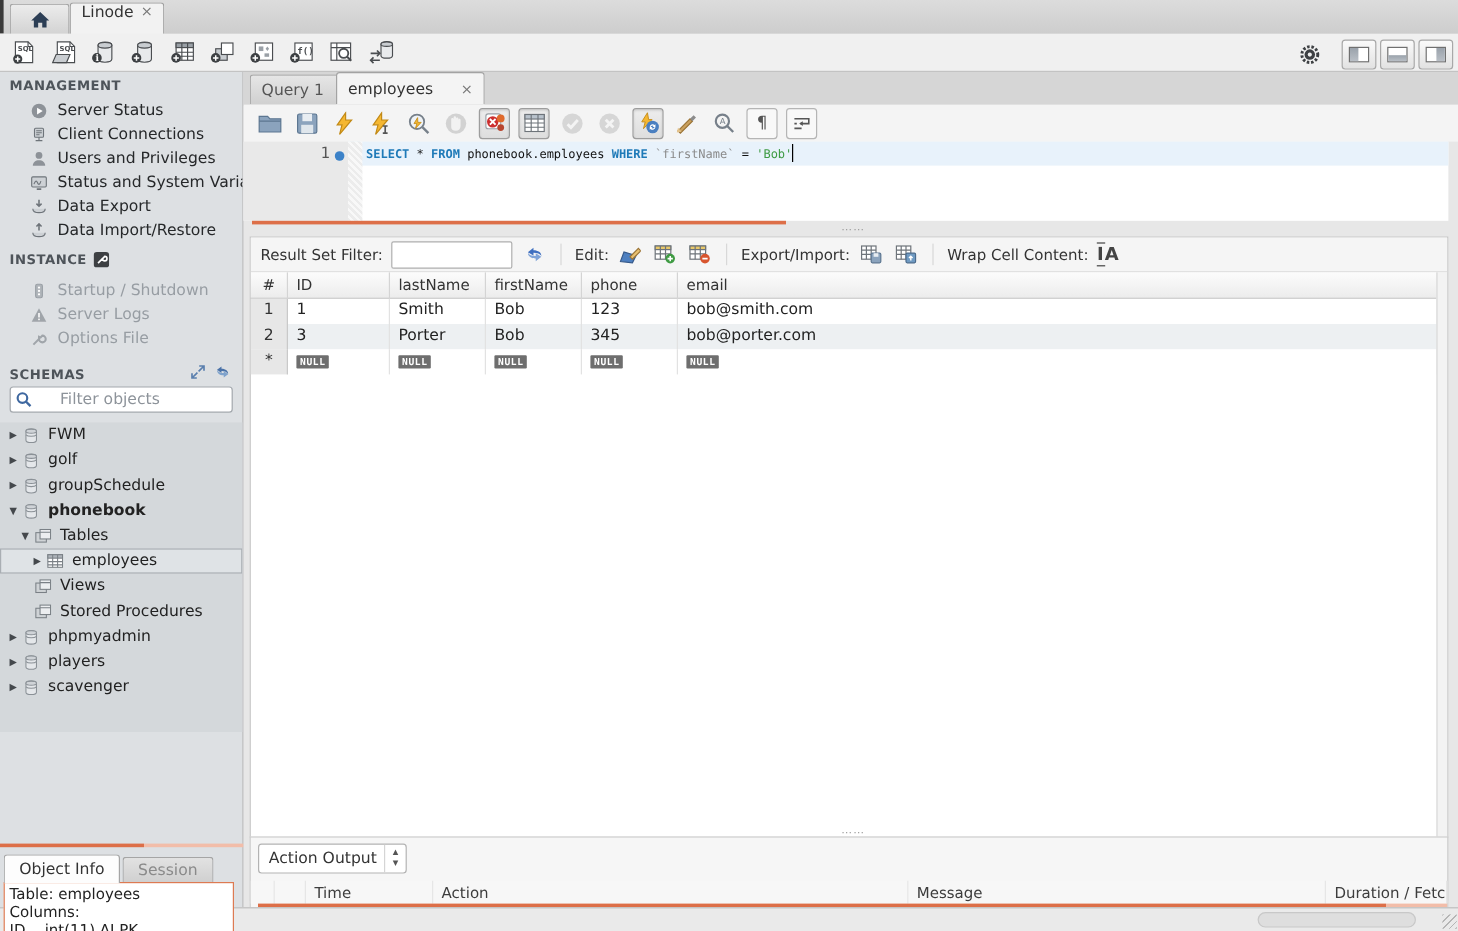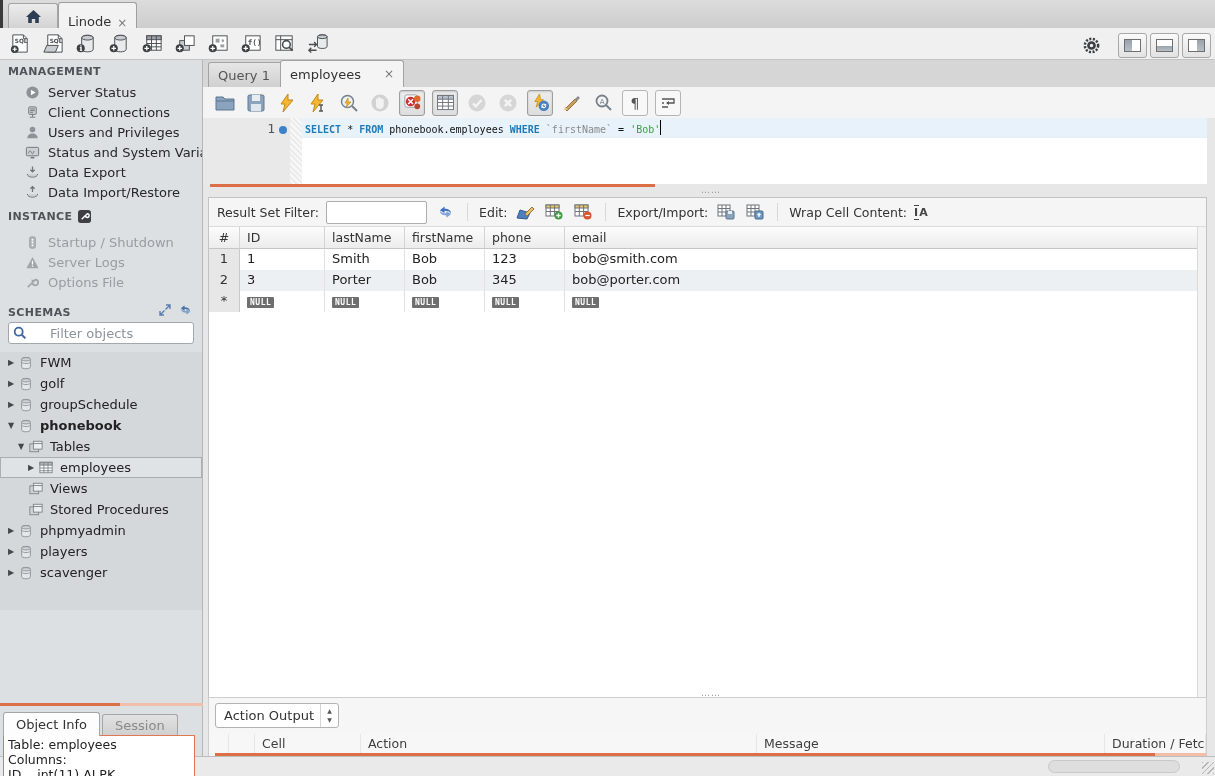--- a/index.html
+++ b/index.html
@@ -2,21 +2,21 @@
 <html><head>
 <meta charset="utf-8">
 <style>
   html,body{margin:0;padding:0;}
   body{width:1215px;height:776px;overflow:hidden;font-family:"DejaVu Sans","Liberation Sans",sans-serif;background:#ececec;position:relative;font-size:13px;color:#2b2b2b;}
   .abs{position:absolute;}
   
   #tabbar{top:0;left:0;width:1215px;height:28px;background:linear-gradient(#dcdcdc,#cdcdcd);border-bottom:1px solid #aeaeae;}
   #tabbar .darkedge{position:absolute;left:0;top:0;width:3px;height:28px;background:#3a3a3a;}
   .hometab{position:absolute;left:8px;top:3px;width:48px;height:25px;background:linear-gradient(#ececec,#d2d2d2);border:1px solid #a5a5a5;border-bottom:none;border-radius:3px 3px 0 0;display:flex;align-items:center;justify-content:center;}
-  .wintab{position:absolute;left:58px;top:2px;height:26px;background:#f2f2f2;border:1px solid #9f9f9f;border-bottom:none;border-radius:3px 3px 0 0;display:flex;align-items:flex-end;padding:0 9px;gap:6px;color:#333;}
+  .wintab{position:absolute;left:58px;top:2px;height:26px;background:#f2f2f2;border:1px solid #9f9f9f;border-bottom:none;border-radius:3px 3px 0 0;display:flex;align-items:flex-start;padding:0 9px;gap:6px;color:#333;}
   .closex{color:#777;font-size:12px;line-height:1;}
   
   #maintoolbar{top:28px;left:0;width:1215px;height:32px;background:#f0f0f0;border-bottom:1px solid #c3c3c3;display:flex;align-items:center;padding-left:6px;box-sizing:border-box;}
   .tbi{width:28px;height:26px;display:flex;align-items:center;justify-content:center;margin-right:5px;}
   #tb-right{position:absolute;right:4px;top:32px;display:flex;align-items:center;gap:3px;}
   .paneltoggle{width:27px;height:23px;border:1px solid #a8a8a8;border-radius:3px;background:linear-gradient(#fafafa,#e2e2e2);display:flex;align-items:center;justify-content:center;}
   .pticon{width:15px;height:11px;border:1px solid #6f6f6f;background:#fff;position:relative;}
   .pticon span{position:absolute;background:linear-gradient(#9aa2ab,#b9bfc6);}
   .pt-left span{left:0;top:0;bottom:0;width:7px;}
   .pt-bottom span{left:0;right:0;bottom:0;height:5px;}
@@ -73,21 +73,21 @@
   #ed-orange{position:absolute;top:124px;left:7px;width:445px;height:3px;background:#dd6f48;}
   .splitdots{color:#9a9a9a;font-size:9px;letter-spacing:1px;line-height:1;}
   #split1{position:absolute;top:128px;left:498px;}
   #split2{position:absolute;top:631px;left:498px;}
   
   #result{position:absolute;top:137px;left:5px;width:999px;height:554px;background:#fff;border:1px solid #c3c3c3;box-sizing:border-box;}
   #rtoolbar{position:absolute;top:0;left:0;right:0;height:29px;background:#f5f5f5;border-bottom:1px solid #dcdcdc;display:flex;align-items:center;padding-left:8px;gap:7px;font-size:12.5px;color:#333;box-sizing:border-box;}
   #rfilter{width:95px;height:19px;border:1px solid #aeaeae;border-radius:2px;background:#fff;font-family:inherit;outline:none;}
   .rt-sep{width:1px;height:18px;background:#d8d8d8;margin:0 4px;}
   .rti{width:22px;height:20px;display:flex;align-items:center;justify-content:center;}
-  .wrapcell{font-size:11px;color:#444;font-weight:bold;letter-spacing:1px;}
+  .wrapcell{font-size:15px;color:#444;font-weight:bold;letter-spacing:1px;}
   .wrapcell .ibar{border-top:1px solid #444;border-bottom:1px solid #444;}
   #grid{position:absolute;top:29px;left:0;right:8px;}
   .grow{display:flex;height:21px;align-items:stretch;}
   .grow.header{height:22px;}
   .gcell{box-sizing:border-box;border-right:1px solid #e2e2e2;padding:2px 0 0 7px;font-size:13px;color:#222;overflow:hidden;white-space:nowrap;}
   .grow.header .gcell{background:linear-gradient(#fcfcfc,#ececec);border-right:1px solid #d4d4d4;border-bottom:1px solid #c6c6c6;color:#333;font-size:12.5px;padding-top:3px;}
   .gcell.rownum{background:#e7e7e7;border-right:1px solid #c9c9c9;text-align:center;padding-left:0;color:#333;}
   .grow.alt .gcell:not(.rownum){background:#edf0f2;}
   .nullbadge{display:inline-block;background:#6e6e6e;color:#fff;font-size:8px;font-weight:bold;letter-spacing:.5px;padding:2px 3px 1px;border-radius:1px;line-height:1;margin-top:2px;font-family:"DejaVu Sans Mono","Liberation Mono",monospace;}
   #vscroll{position:absolute;top:29px;right:0;width:8px;bottom:28px;background:#f3f3f3;border-left:1px solid #dadada;}
@@ -736,21 +736,21 @@
     <div id="aoselect">
       <span class="val">Action Output</span>
       <span class="spin">
           <span>▲</span>
           <span>▼</span>
         </span>
     </div>
     <div id="aohead">
         <div class="aocell" style="width: 20px;"></div>
         <div class="aocell" style="width: 26px;"></div>
-        <div class="aocell" style="width: 106px;">Cell</div>
+        <div class="aocell" style="width: 106px;">Time</div>
         <div class="aocell" style="width: 396px;">Action</div>
         <div class="aocell" style="width: 348px;">Message</div>
         <div class="aocell" style="flex: 1 1 0%;">Duration / Fetch</div>
       </div>
     <div id="out-orange"></div>
     <div id="out-orange2"></div>
   </div>
 </div>
 
 <div class="abs" id="statusbar">

